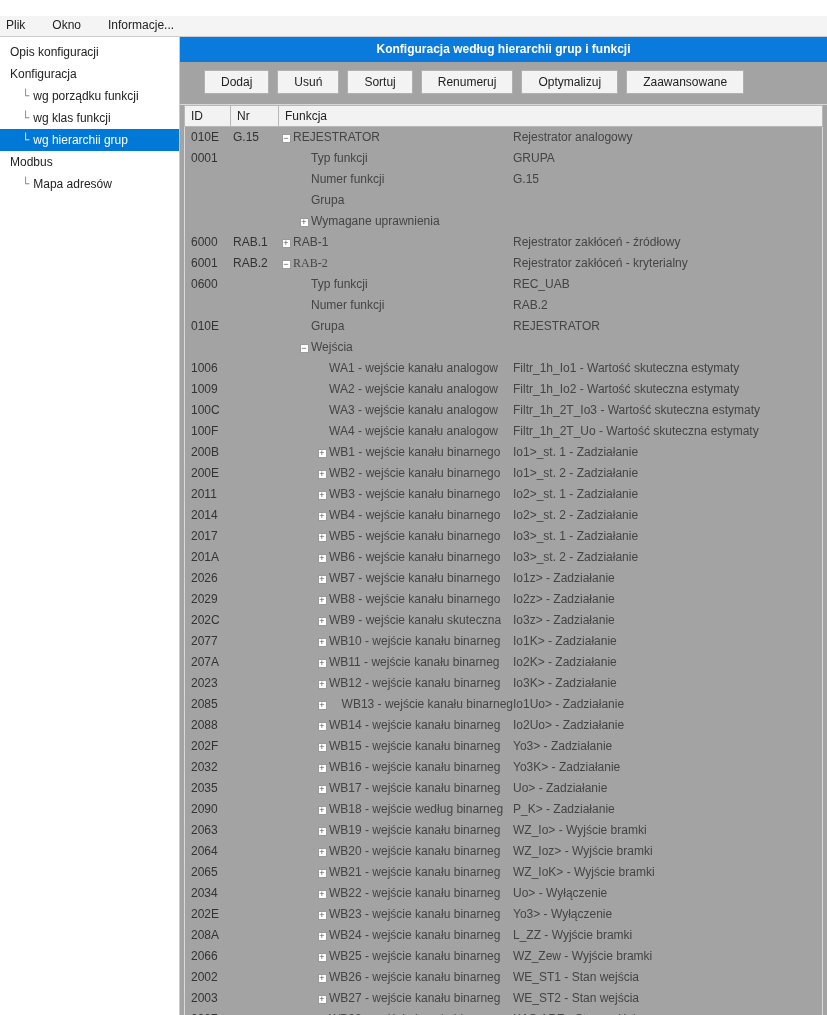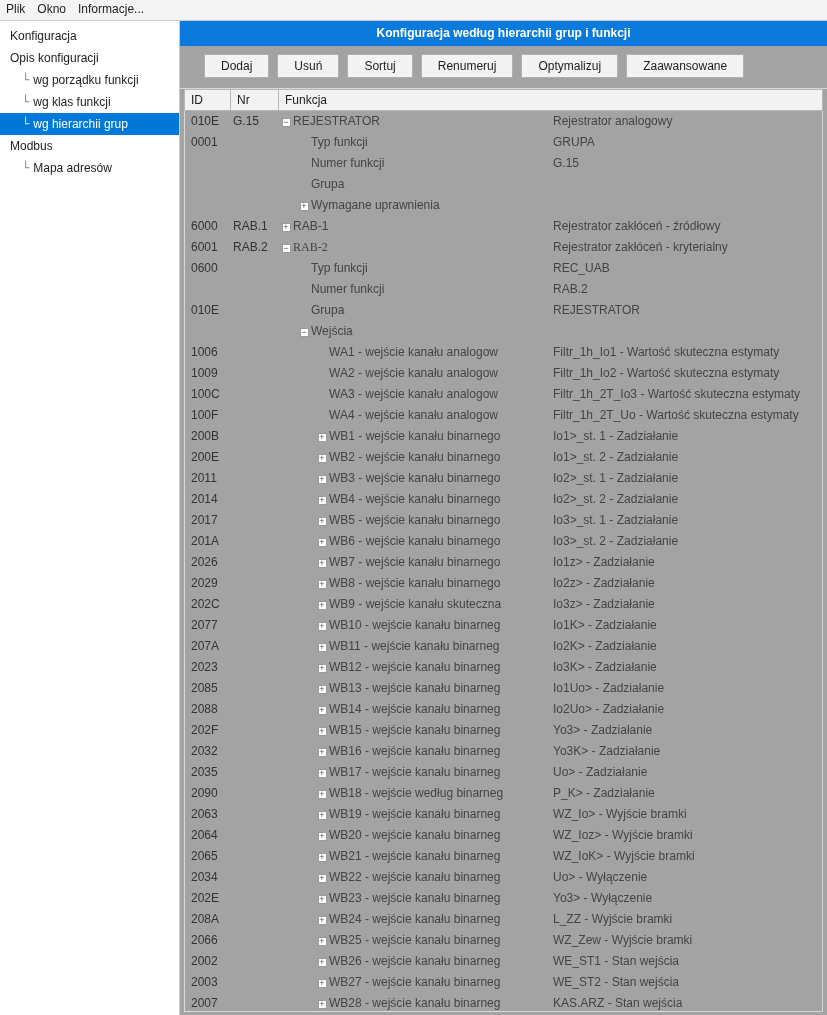--- a/index.html
+++ b/index.html
@@ -6,24 +6,25 @@
   body {
     margin: 0;
     font-family: "Segoe UI", Tahoma, sans-serif;
     font-size: 12px;
     background: #ffffff;
     color: #222;
     width: 827px;
   }
   .menubar {
     display: flex;
-    gap: 12px;
+    gap: 27px;
     padding: 2px 6px 4px;
     border-bottom: 1px solid #ccc;
     background: #f4f4f4;
+    margin-top: 16px;
   }
   .menubar span { cursor: default; }
   .app-body {
     display: flex;
     height: 995px;
   }
   .sidebar {
     width: 180px;
     flex: 0 0 180px;
     border-right: 1px solid #c9c9c9;
@@ -105,21 +106,21 @@
   .row {
     display: flex;
     align-items: center;
     padding: 2px 0;
     line-height: 17px;
   }
   .c-id { width: 46px; padding-left: 6px; color:#333;}
   .c-nr { width: 48px; padding-left: 2px; color:#333;}
   .c-exp { width: 14px; text-align: center; color:#666; font-size:10px;}
   .c-fn { width: 220px; color:#444; white-space: nowrap; overflow:hidden;}
-  .c-desc { flex:1; color:#444; white-space: nowrap; overflow:hidden;margin-left:40px;}
+  .c-desc { flex:1; color:#444; white-space: nowrap; overflow:hidden;}
   .exp-box {
     display: inline-block;
     width: 9px; height: 9px;
     border: 1px solid #9a9a9a;
     font-size: 9px; line-height: 7px;
     text-align: center;
     color:#555;
     background:#fff;
   }
 </style>
@@ -127,22 +128,22 @@
 <body>
 
 <div class="menubar">
   <span>Plik</span>
   <span>Okno</span>
   <span>Informacje...</span>
 </div>
 
 <div class="app-body">
   <div class="sidebar">
+    <div class="tree-item">Opis konfiguracji</div>
     <div class="tree-item">Konfiguracja</div>
-    <div class="tree-item">Opis konfiguracji</div>
     <div id="konfig-children">
         <div class="tree-child">
           <span class="tree-guide">└ </span>
           <span>wg porządku funkcji</span>
         </div>
         <div class="tree-child">
           <span class="tree-guide">└ </span>
           <span>wg klas funkcji</span>
         </div>
         <div class="tree-child selected">
@@ -389,21 +390,21 @@
           <div style="width: 36px;"></div>
           <div class="c-exp"><span class="exp-box">+</span></div>
           <div class="c-fn" style="width: 184px;">WB12 - wejście kanału binarneg</div>
           <div class="c-desc">Io3K&gt; - Zadziałanie</div>
         </div>
         <div class="row">
           <div class="c-id">2085</div>
           <div class="c-nr"></div>
           <div style="width: 36px;"></div>
           <div class="c-exp"><span class="exp-box">+</span></div>
-          <div class="c-fn" style="width: 184px;">WB13 - wejście kanału binarneg</div>
+          <div class="c-fn" style="width: 184px; text-align: right;">WB13 - wejście kanału binarneg</div>
           <div class="c-desc">Io1Uo&gt; - Zadziałanie</div>
         </div>
         <div class="row">
           <div class="c-id">2088</div>
           <div class="c-nr"></div>
           <div style="width: 36px;"></div>
           <div class="c-exp"><span class="exp-box">+</span></div>
           <div class="c-fn" style="width: 184px;">WB14 - wejście kanału binarneg</div>
           <div class="c-desc">Io2Uo&gt; - Zadziałanie</div>
         </div>

